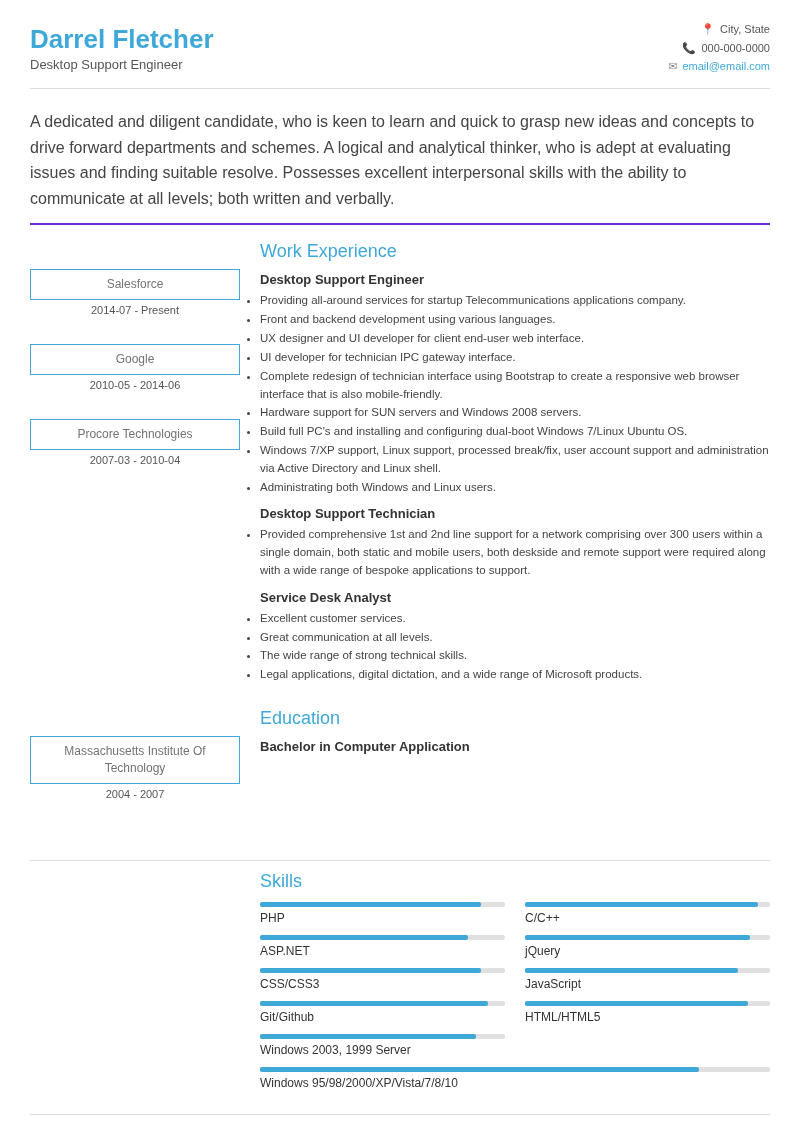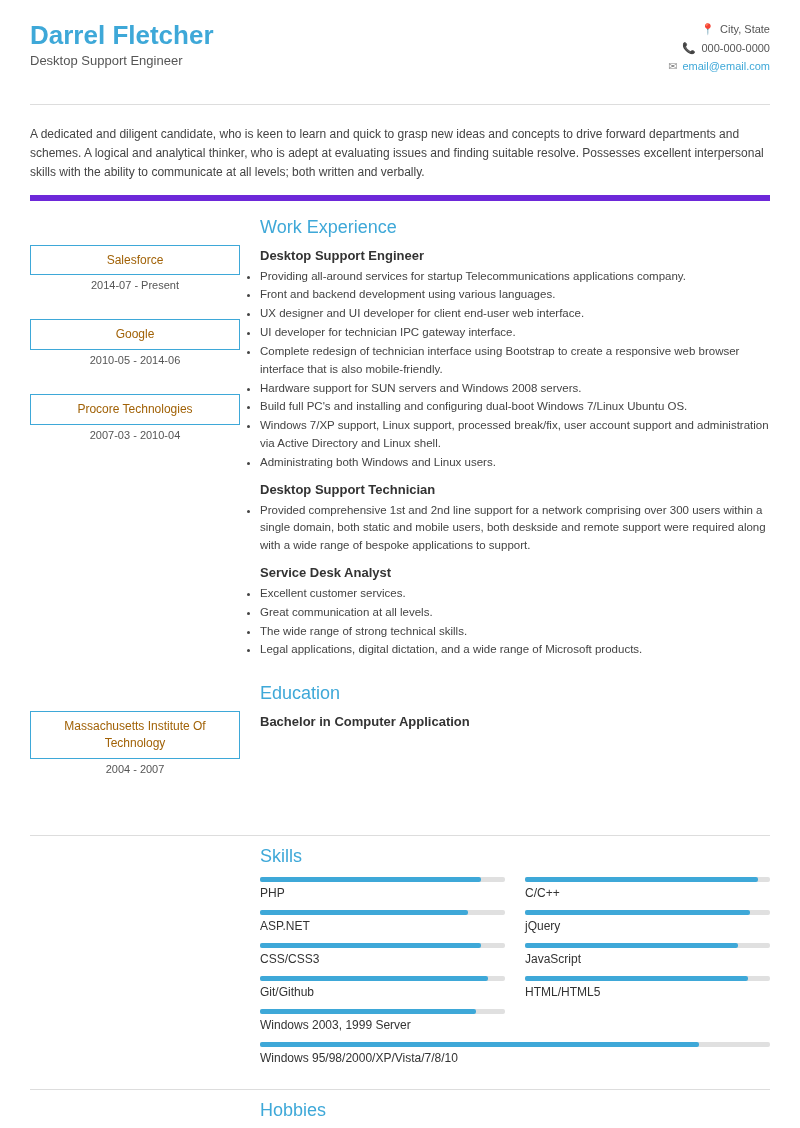--- a/index.html
+++ b/index.html
@@ -12,22 +12,22 @@
       min-height: 1128px;
     }
     .page {
       width: 800px;
       padding: 20px 30px 30px 30px;
     }
     
     .header {
       display: flex;
       justify-content: space-between;
-      align-items: flex-start;
-      padding-bottom: 28px;
+      align-items: center;
+      padding-bottom: 12px;
       border-bottom: 1px solid #ddd;
       margin-bottom: 12px;
     }
     .header-left h1 {
       font-size: 26px;
       font-weight: bold;
       color: #3ea8d8;
     }
     .header-left .title {
       font-size: 13px;
@@ -49,42 +49,42 @@
     .header-right .email-link {
       color: #3ea8d8;
       text-decoration: none;
     }
     .contact-icon {
       color: #888;
       font-size: 11px;
     }
     
     .summary {
-      font-size: 12px;
+      font-size: 16px;
       color: #444;
       line-height: 1.6;
       padding: 8px 0 12px 0;
-      border-bottom: 6px solid #6d28d9;
+      border-bottom: 2px solid #6d28d9;
       margin-bottom: 12px;
     }
     
     .main-layout {
       display: flex;
       gap: 0;
     }
     
     .sidebar {
       width: 220px;
       min-width: 220px;
       padding-right: 10px;
       padding-top: 32px;
     }
     .company-box {
       border: 1px solid #3ea8d8;
-      color: #a16207;
+      color: #737373;
       text-align: center;
       padding: 6px 8px;
       font-size: 12px;
       margin-bottom: 4px;
       line-height: 1.4;
     }
     .company-date {
       text-align: center;
       font-size: 11px;
       color: #555;

